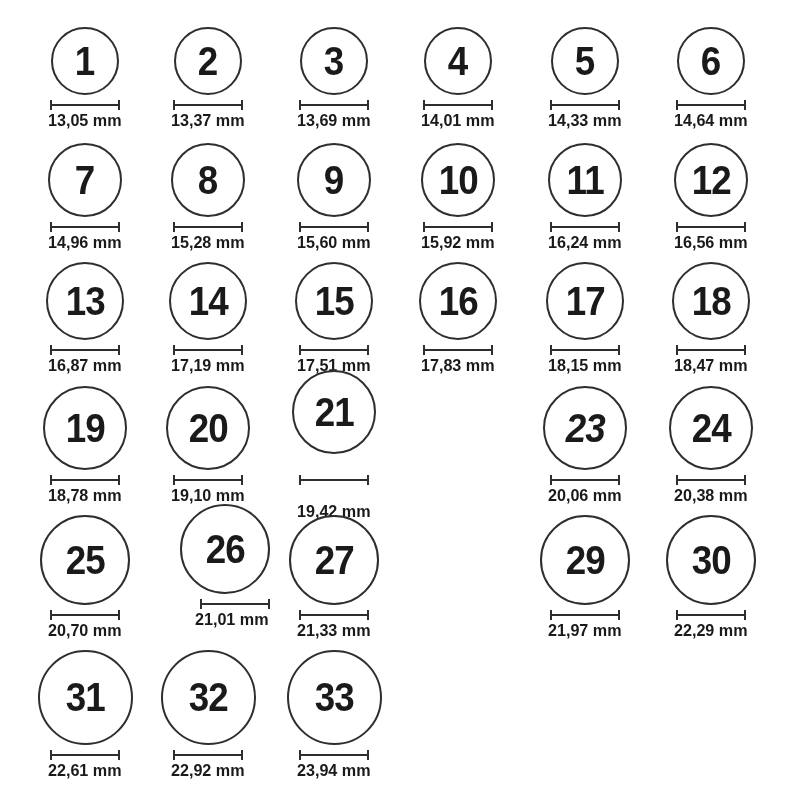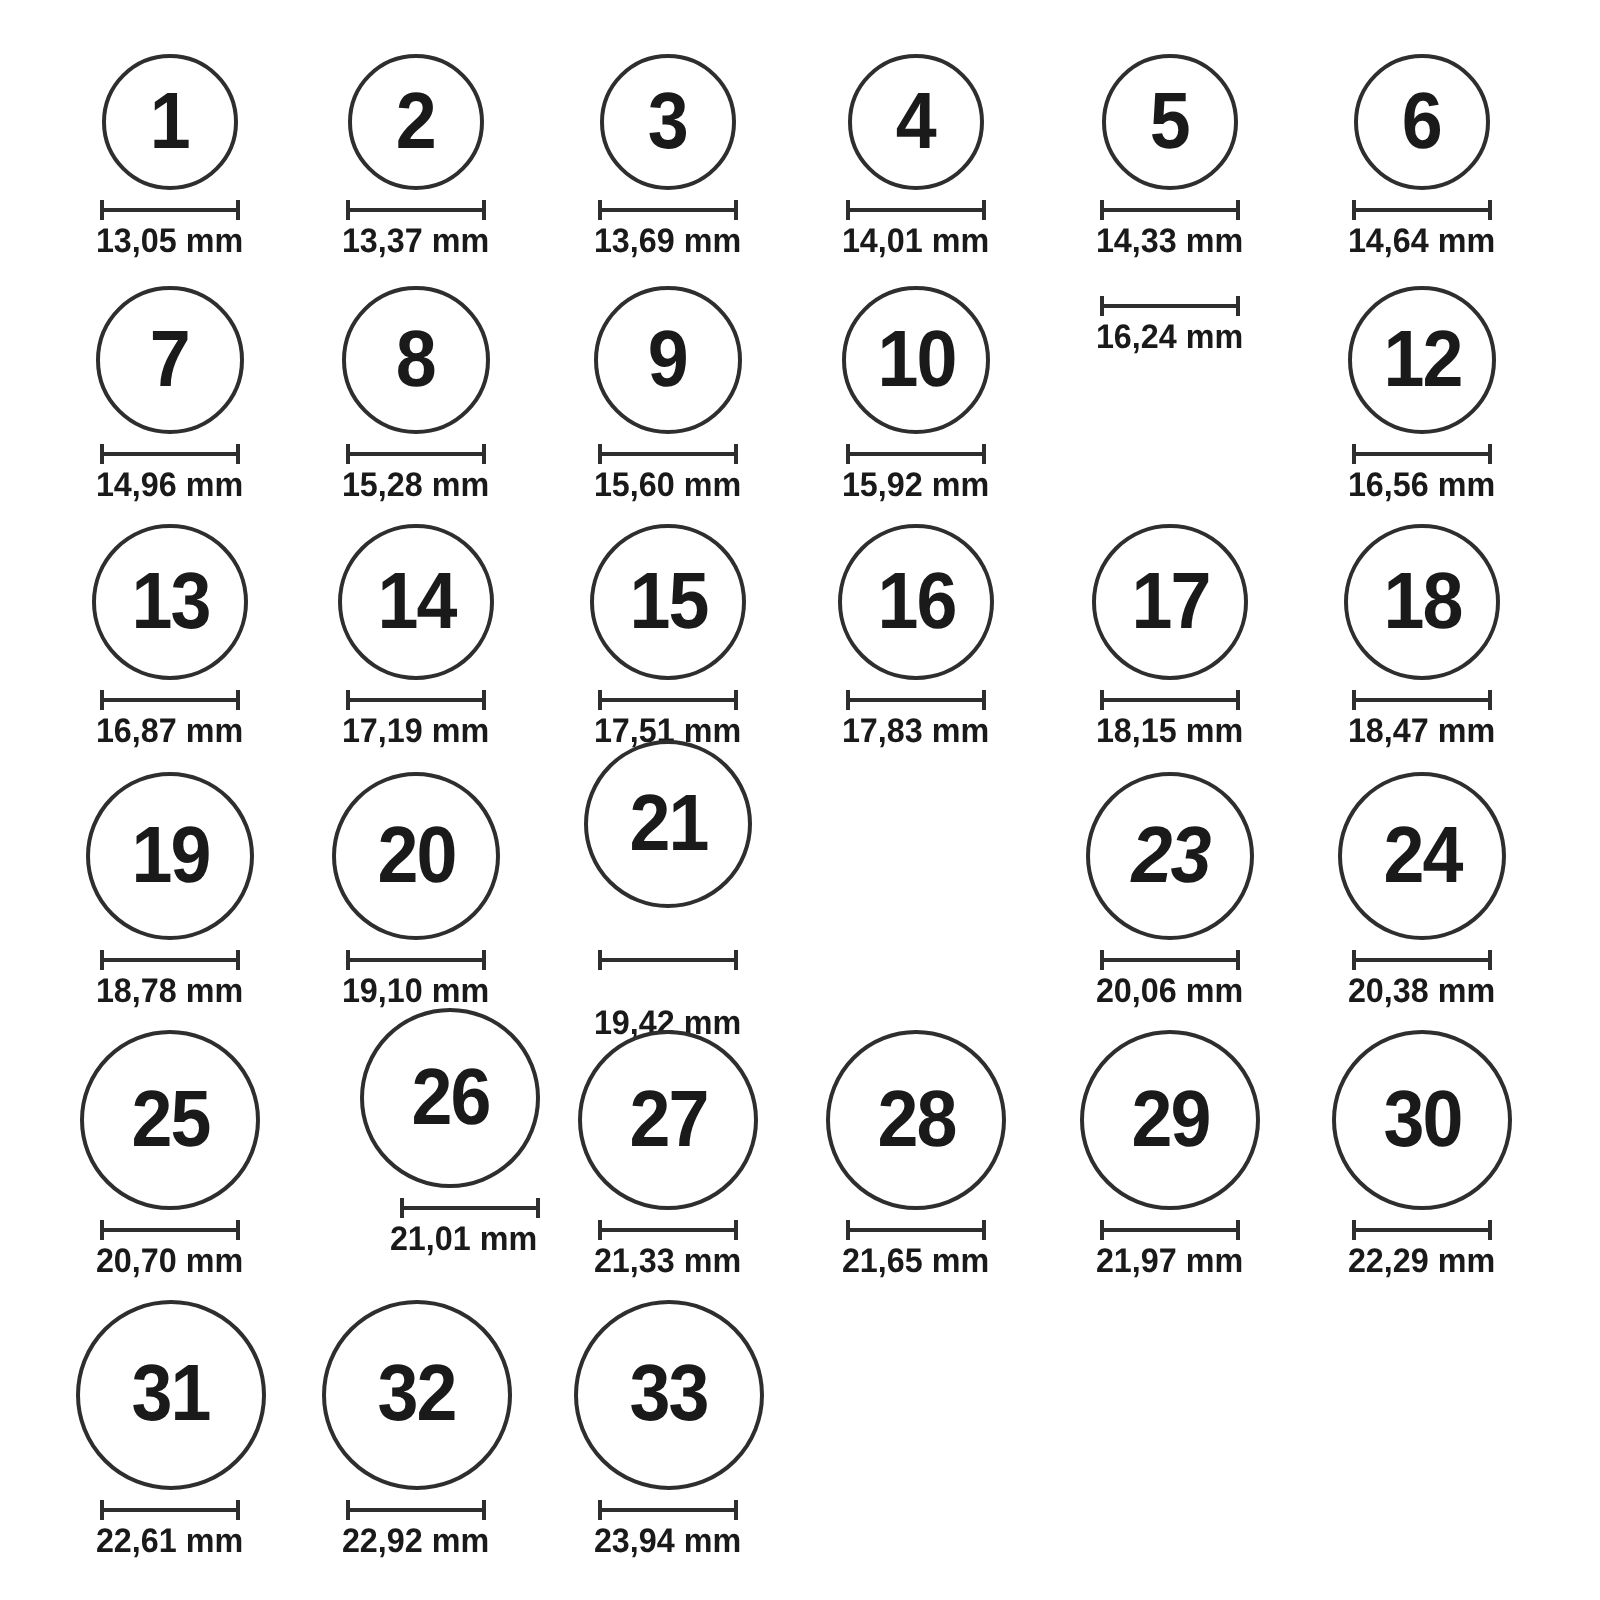--- a/index.html
+++ b/index.html
@@ -179,20 +179,23 @@
         <span class="num">10</span>
       </div>
       <div class="measure">
         <span class="tick left"></span>
         <span class="hline"></span>
         <span class="tick right"></span>
       </div>
       <div class="label">15,92 mm</div>
     </div>
     <div class="cell" style="left: 523px; top: 143px;">
+      <div class="circle" style="width: 74px; height: 74px;">
+        <span class="num">11</span>
+      </div>
       <div class="measure">
         <span class="tick left"></span>
         <span class="hline"></span>
         <span class="tick right"></span>
       </div>
       <div class="label">16,24 mm</div>
     </div>
     <div class="cell" style="left: 649px; top: 143px;">
       <div class="circle" style="width: 74px; height: 74px;">
         <span class="num">12</span>
@@ -351,31 +354,20 @@
       <div class="circle" style="width: 90px; height: 90px;">
         <span class="num">27</span>
       </div>
       <div class="measure">
         <span class="tick left"></span>
         <span class="hline"></span>
         <span class="tick right"></span>
       </div>
       <div class="label">21,33 mm</div>
     </div>
-    <div class="cell" style="left: 396px; top: 515px;">
-      <div class="circle" style="width: 90px; height: 90px;">
-        <span class="num">28</span>
-      </div>
-      <div class="measure">
-        <span class="tick left"></span>
-        <span class="hline"></span>
-        <span class="tick right"></span>
-      </div>
-      <div class="label">21,65 mm</div>
-    </div>
     <div class="cell" style="left: 523px; top: 515px;">
       <div class="circle" style="width: 90px; height: 90px;">
         <span class="num">29</span>
       </div>
       <div class="measure">
         <span class="tick left"></span>
         <span class="hline"></span>
         <span class="tick right"></span>
       </div>
       <div class="label">21,97 mm</div>

